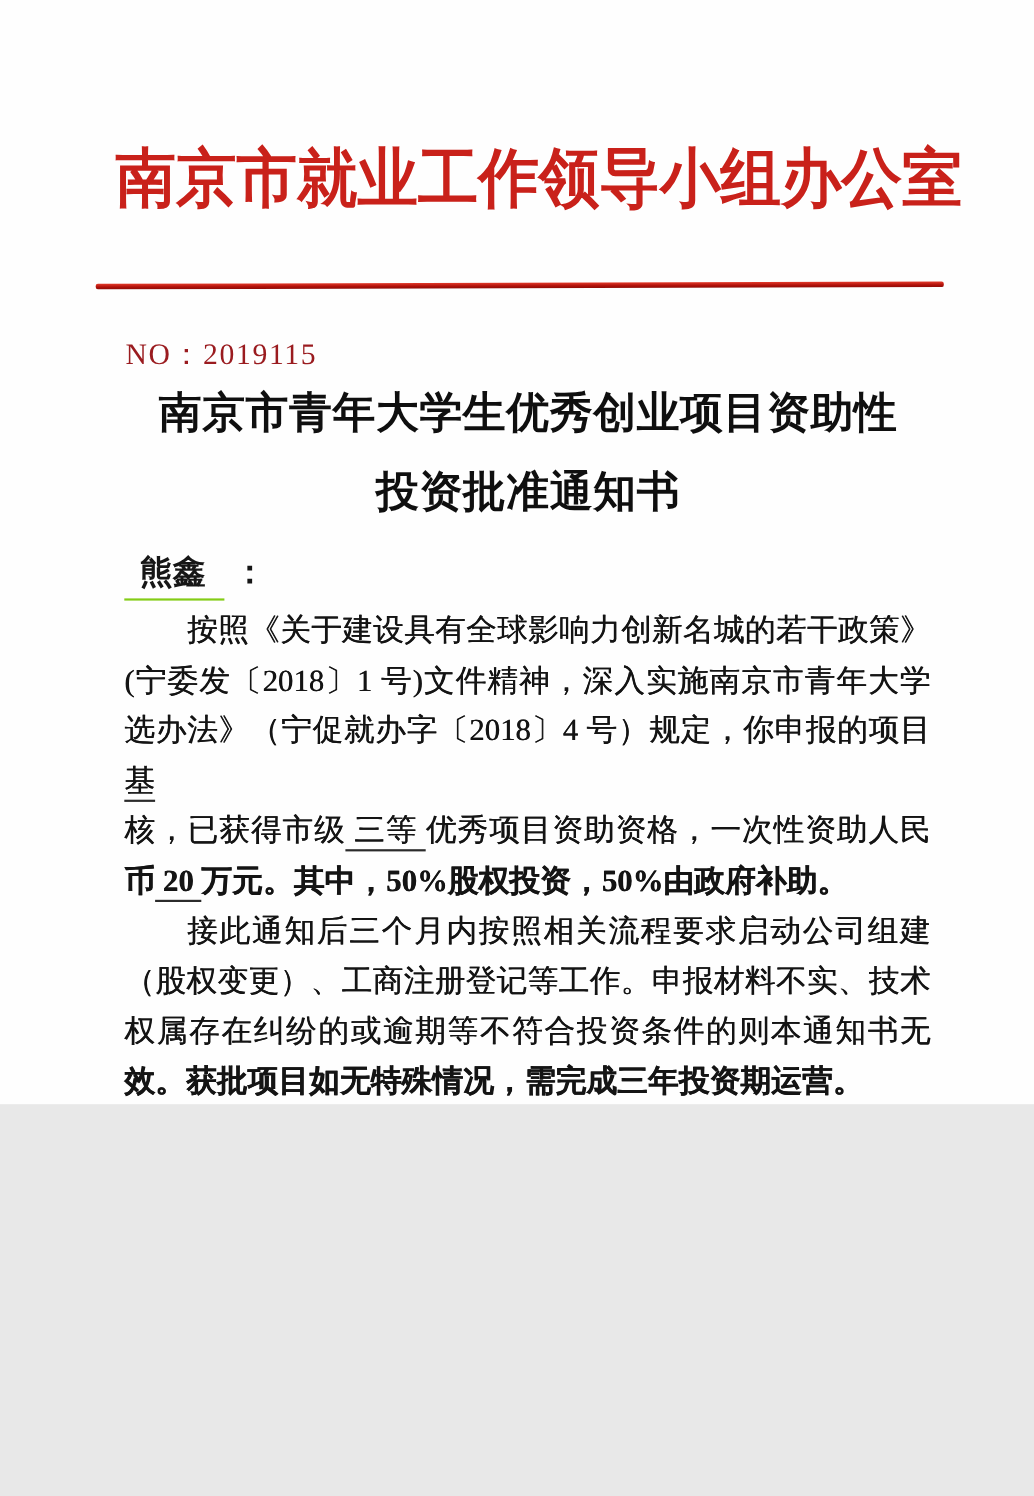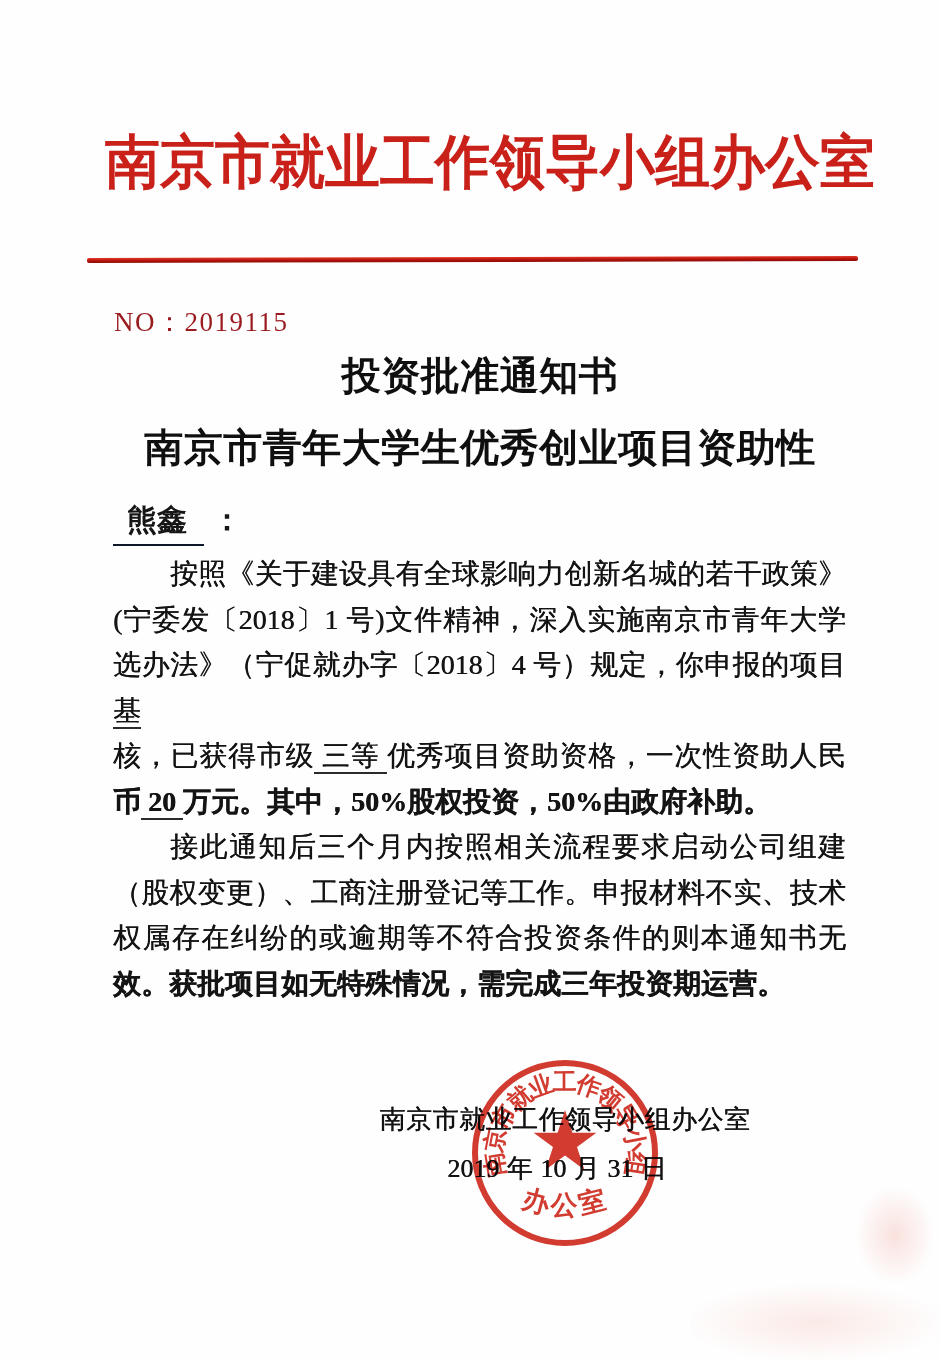--- a/index.html
+++ b/index.html
@@ -1,17 +1,17 @@
 <!DOCTYPE html>
 <html><head>
 <meta charset="utf-8">
 <style>
   html,body{margin:0;padding:0;background:#e8e8e8;}
   .page{
-    position:relative;width:940px;height:1360px;background:#fefefe;overflow:hidden;
+    position:relative;width:940px;height:1004px;background:#fefefe;overflow:hidden;
     font-family:"Liberation Serif","DejaVu Serif",serif;color:#161616;
   }
   .red-header{
     position:absolute;left:40px;right:0;top:126px;text-align:center;
     font-size:55px;font-weight:bold;color:#c9211a;letter-spacing:0px;
     transform:scaleY(1.06);white-space:nowrap;
   }
   .red-rule{
     position:absolute;left:87px;top:257px;width:771px;height:5px;
     background:linear-gradient(180deg,#e23a2b 0%,#b01009 60%,#8f0d08 100%);
@@ -23,21 +23,21 @@
   }
   .doc-title{
     position:absolute;left:20px;right:0;top:340px;text-align:center;
     font-size:39px;font-weight:bold;color:#0f0f0f;line-height:72px;
     letter-spacing:0.5px;
   }
   .salutation{
     position:absolute;left:113px;top:500px;font-size:30px;font-weight:bold;
   }
   .salutation .u-name{
-    display:inline-block;border-bottom:2px solid #0f172a;padding:0 17px 3px 14px;
+    display:inline-block;border-bottom:2px solid #84cc16;padding:0 17px 3px 14px;
   }
   .salutation .colon{margin-left:8px;font-weight:bold;}
   .body-text{
     position:absolute;left:113px;top:551px;width:733px;
     font-size:28px;line-height:45.5px;color:#141414;
     text-shadow:0.4px 0 0 currentColor;
   }
   .body-text .line{text-align:justify;text-align-last:justify;}
   .body-text .line.last{text-align-last:left;font-weight:bold;}
   .body-text .line.indent{text-indent:57px;}
@@ -71,22 +71,22 @@
 
 <div class="page">
 
   <div class="red-header">南京市就业工作领导小组办公室</div>
 
   <div class="red-rule"></div>
 
   <div class="doc-no">NO：2019115</div>
 
   <div class="doc-title">
+    <div>南京市青年大学生优秀创业项目资助性</div>
     <div>投资批准通知书</div>
-    <div>南京市青年大学生优秀创业项目资助性</div>
   </div>
 
   <div class="salutation">
     <span class="u-name">熊鑫</span><span class="colon">：</span>
   </div>
 
   <div class="body-text">
       <div class="line indent"><span>按照《关于建设具有全球影响力创新名城的若干政策》</span></div>
       <div class="line"><span>(宁委发〔2018〕1 号)文件精神，深入实施南京市青年大学</span></div>
       <div class="line"><span>选办法》（宁促就办字〔2018〕4 号）规定，你申报的项目</span><span class="u"> 基</span></div>

